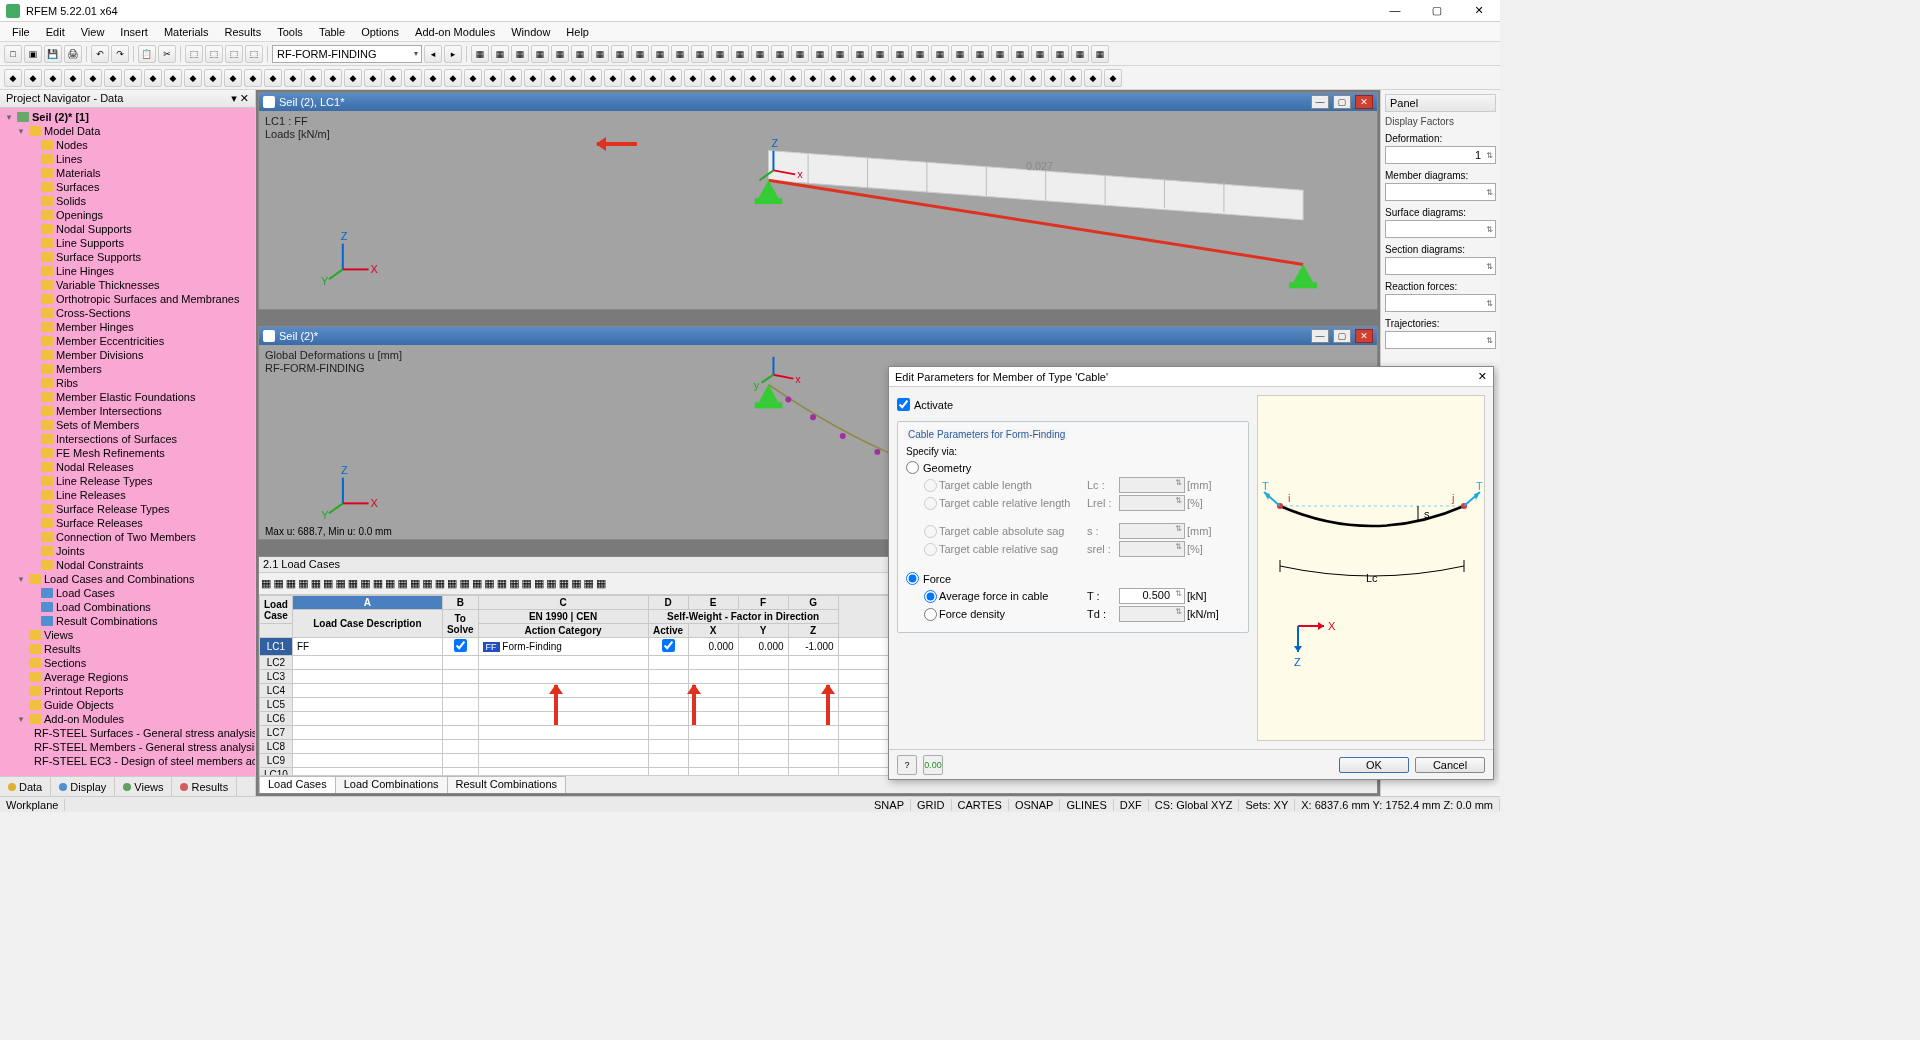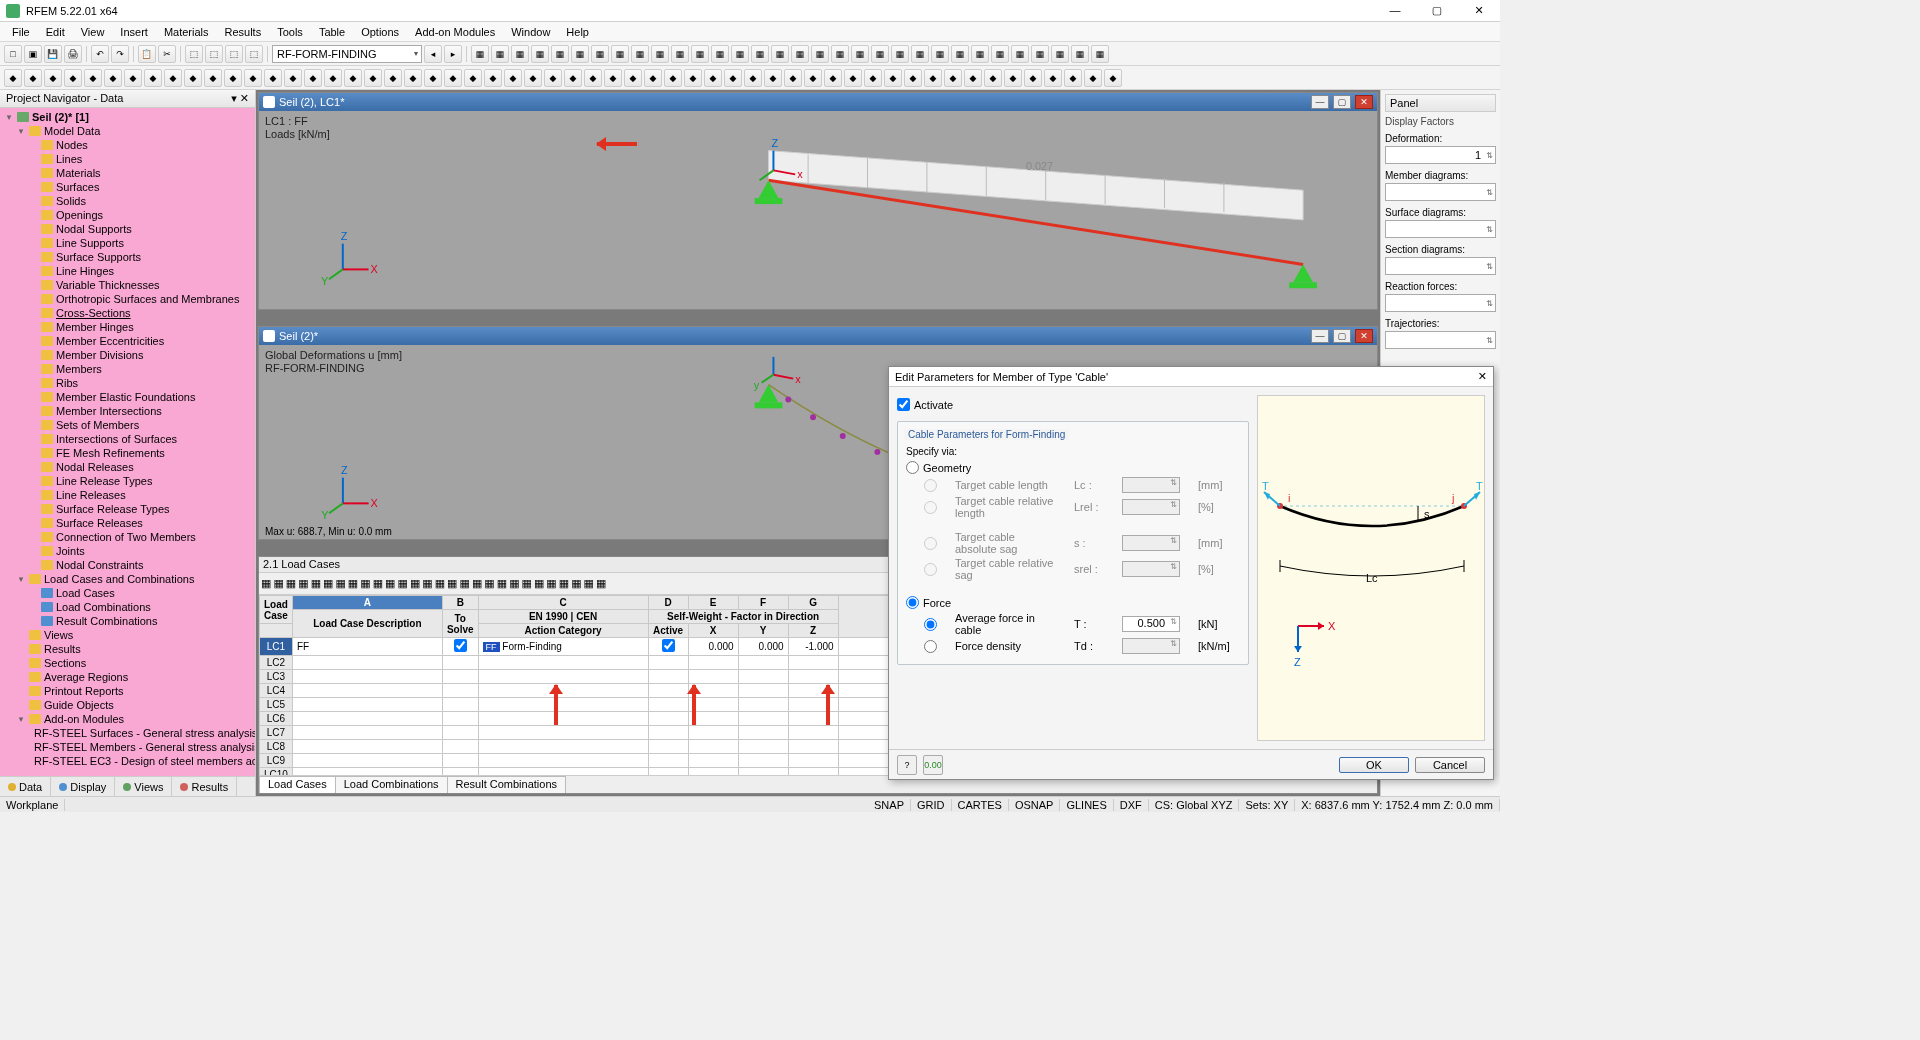--- a/index.html
+++ b/index.html
@@ -66,25 +66,25 @@
 .statusbar .spacer { flex: 1; }
 .dialog { position: absolute; left: 888px; top: 366px; width: 606px; height: 414px; background: #f4f4f4; border: 1px solid #888; box-shadow: 2px 2px 8px rgba(0,0,0,.3); display: flex; flex-direction: column; }
 .dialog .dtitle { height: 20px; background: #fff; border-bottom: 1px solid #ccc; display: flex; align-items: center; padding: 0 6px; }
 .dialog .dtitle .dclose { margin-left: auto; cursor: pointer; }
 .dialog .dbody { flex: 1; display: flex; padding: 8px; gap: 8px; }
 .dialog .dleft { flex: 1; }
 .dialog .dright { width: 228px; background: #fefce8; border: 1px solid #ccc; position: relative; }
 .dialog .group { border: 1px solid #c0c8d0; border-radius: 2px; padding: 6px 8px 8px; margin-bottom: 6px; background: #f8f8f8; }
 .dialog .gtitle { color: #2a5a9a; font-size: 10px; margin: -12px 0 4px -2px; background: #f4f4f4; display: inline-block; padding: 0 4px; }
 .dialog label { display: flex; align-items: center; gap: 4px; font-size: 10px; margin: 3px 0; }
-.dialog .row { display: flex; align-items: center; gap: 18px; margin: 2px 4px 2px 18px; font-size: 10px; color: #888; }
+.dialog .row { display: flex; align-items: center; gap: 2px; margin: 2px 15px 2px 18px; font-size: 10px; color: #888; }
 .dialog .row.active { color: #000; }
 .dialog .row .rl { flex: 1; }
 .dialog .row .sym { width: 30px; }
-.dialog .row .val { width: 58px; height: 16px; border: 1px solid #aaa; background: #fff; text-align: right; padding-right: 14px; position: relative; }
+.dialog .row .val { width: 66px; height: 16px; border: 1px solid #aaa; background: #fff; text-align: right; padding-right: 14px; position: relative; }
 .dialog .row .val.dis { background: #eee; }
 .dialog .row .val::after { content: "⇅"; position: absolute; right: 2px; font-size: 8px; color: #888; }
 .dialog .row .unit { width: 38px; }
 .dialog .dbtns { height: 30px; border-top: 1px solid #ccc; display: flex; align-items: center; padding: 0 8px; gap: 6px; }
 .dialog .dbtns .ibtn { width: 20px; height: 20px; border: 1px solid #aaa; background: #f0f0f0; border-radius: 2px; cursor: pointer; display:flex; align-items:center; justify-content:center; font-size:9px; }
 .dialog .dbtns .pbtn { width: 70px; height: 16px; border: 1px solid #888; background: linear-gradient(#fafafa,#e4e4e4); border-radius: 2px; cursor: pointer; }
 .dialog .dbtns .pbtn.ok { border-color: #3a70b0; }
 input[type=checkbox], input[type=radio] { margin: 0; }
 svg { display: block; }
 </style>
@@ -305,21 +305,21 @@
           <div class="node" style="padding-left: 24px;">
             <span class="exp"></span>
             <span class="ficon "></span>
             <span>Variable Thicknesses</span>
           </div>
           <div class="node" style="padding-left: 24px;">
             <span class="exp"></span>
             <span class="ficon "></span>
             <span>Orthotropic Surfaces and Membranes</span>
           </div>
-          <div class="node" style="padding-left: 24px; text-decoration: underline;">
+          <div class="node" style="padding-left: 24px;">
             <span class="exp"></span>
             <span class="ficon "></span>
             <span>Cross-Sections</span>
           </div>
           <div class="node" style="padding-left: 24px;">
             <span class="exp"></span>
             <span class="ficon "></span>
             <span>Member Hinges</span>
           </div>
           <div class="node" style="padding-left: 24px;">

